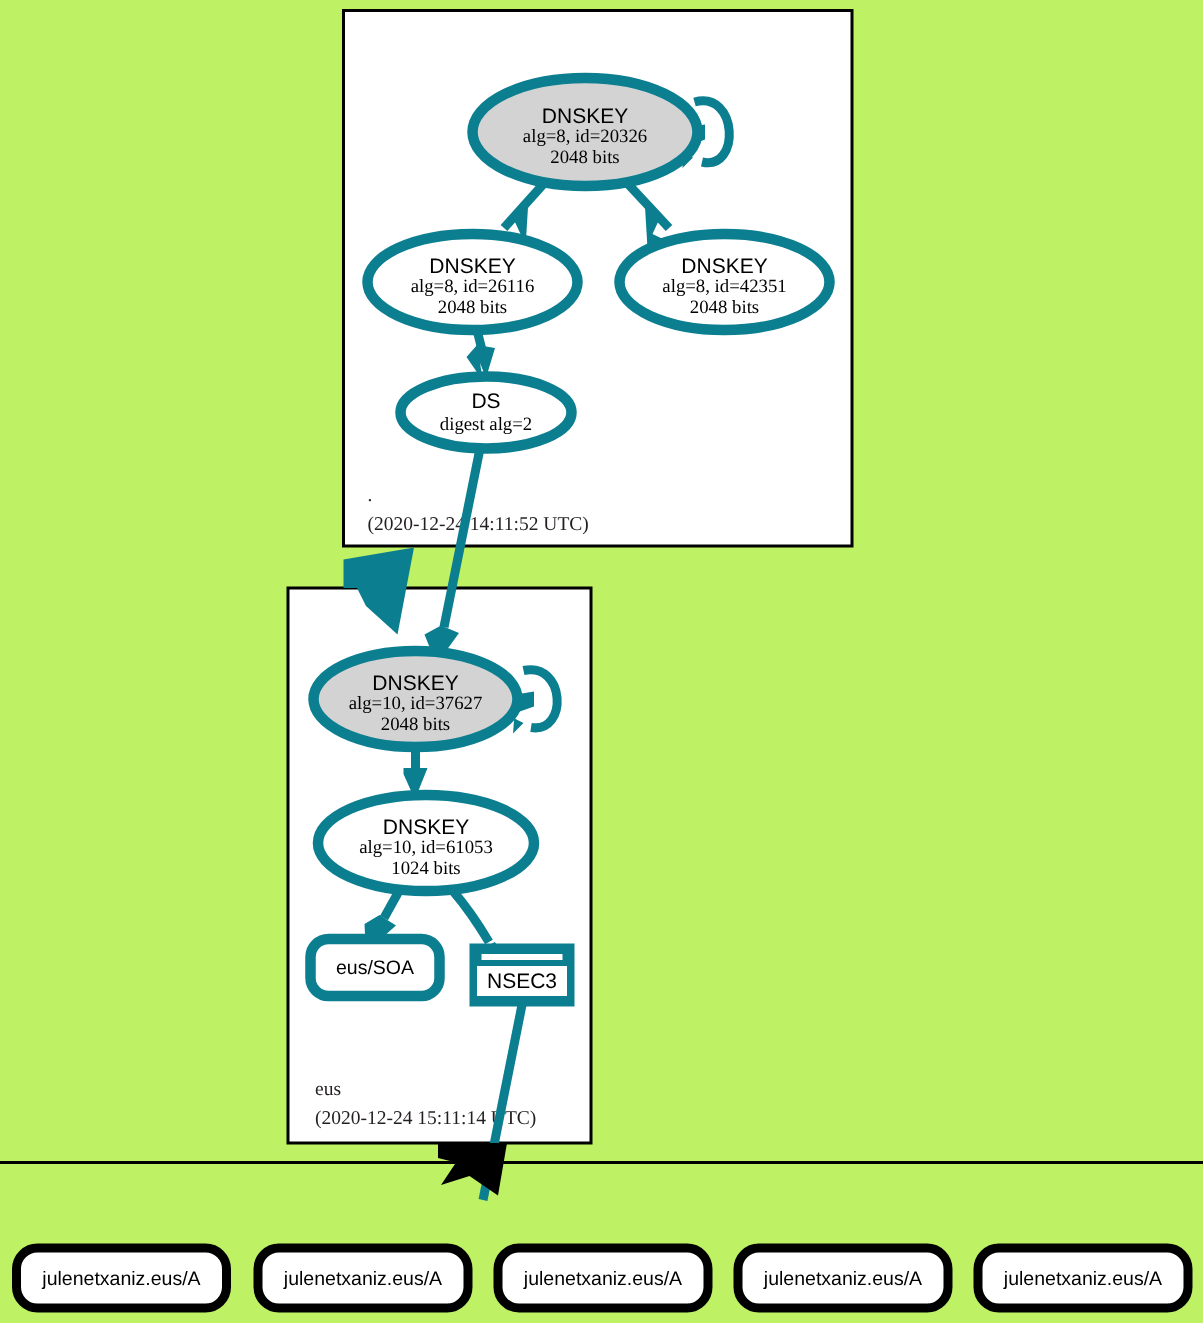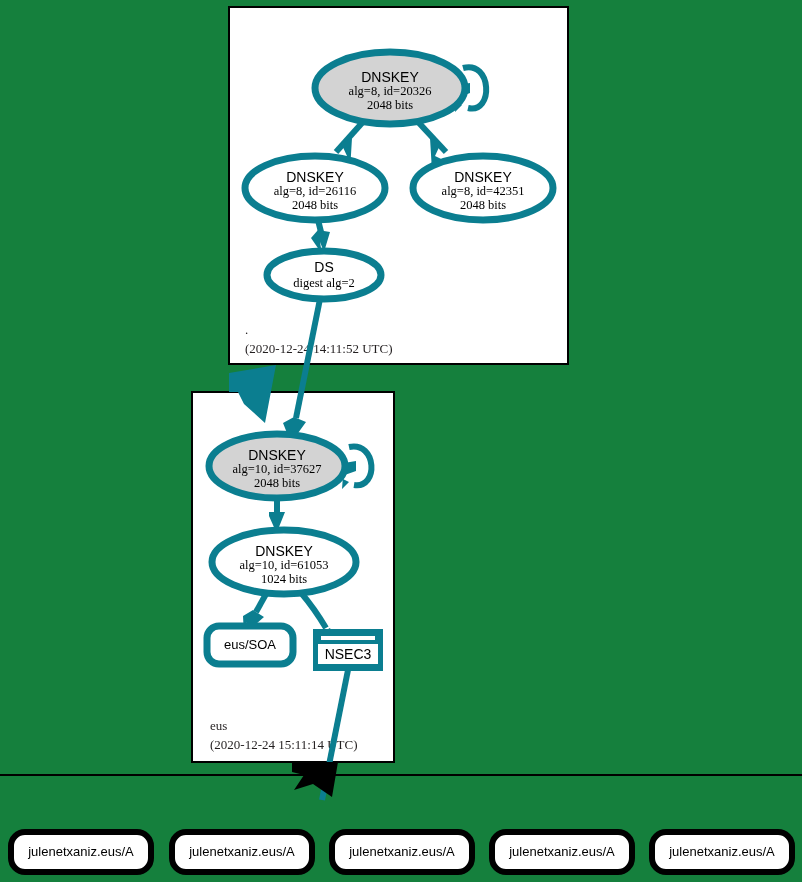--- a/index.html
+++ b/index.html
@@ -8,21 +8,21 @@
     padding: 0;
     background: #ffffff;
   }
   body {
     font-family: "Liberation Sans", sans-serif;
   }
   #canvas-root {
     position: relative;
     width: 802px;
     height: 882px;
-    background: #15803d;
+    background: #bef264;
     overflow: hidden;
   }
   #dnssec-svg {
     position: absolute;
     left: 0;
     top: 0;
     width: 802px;
     height: 882px;
     display: block;
   }

